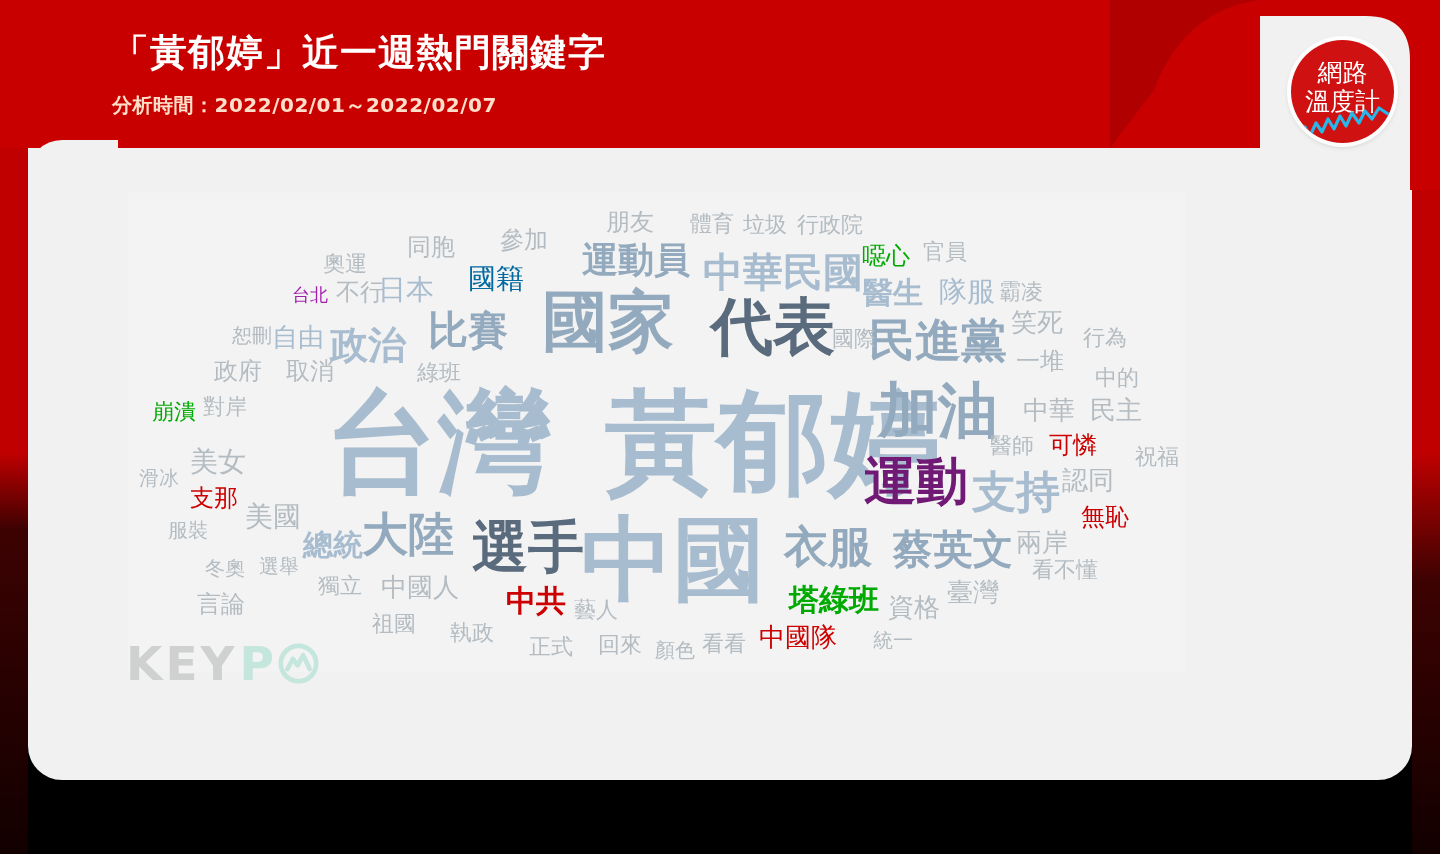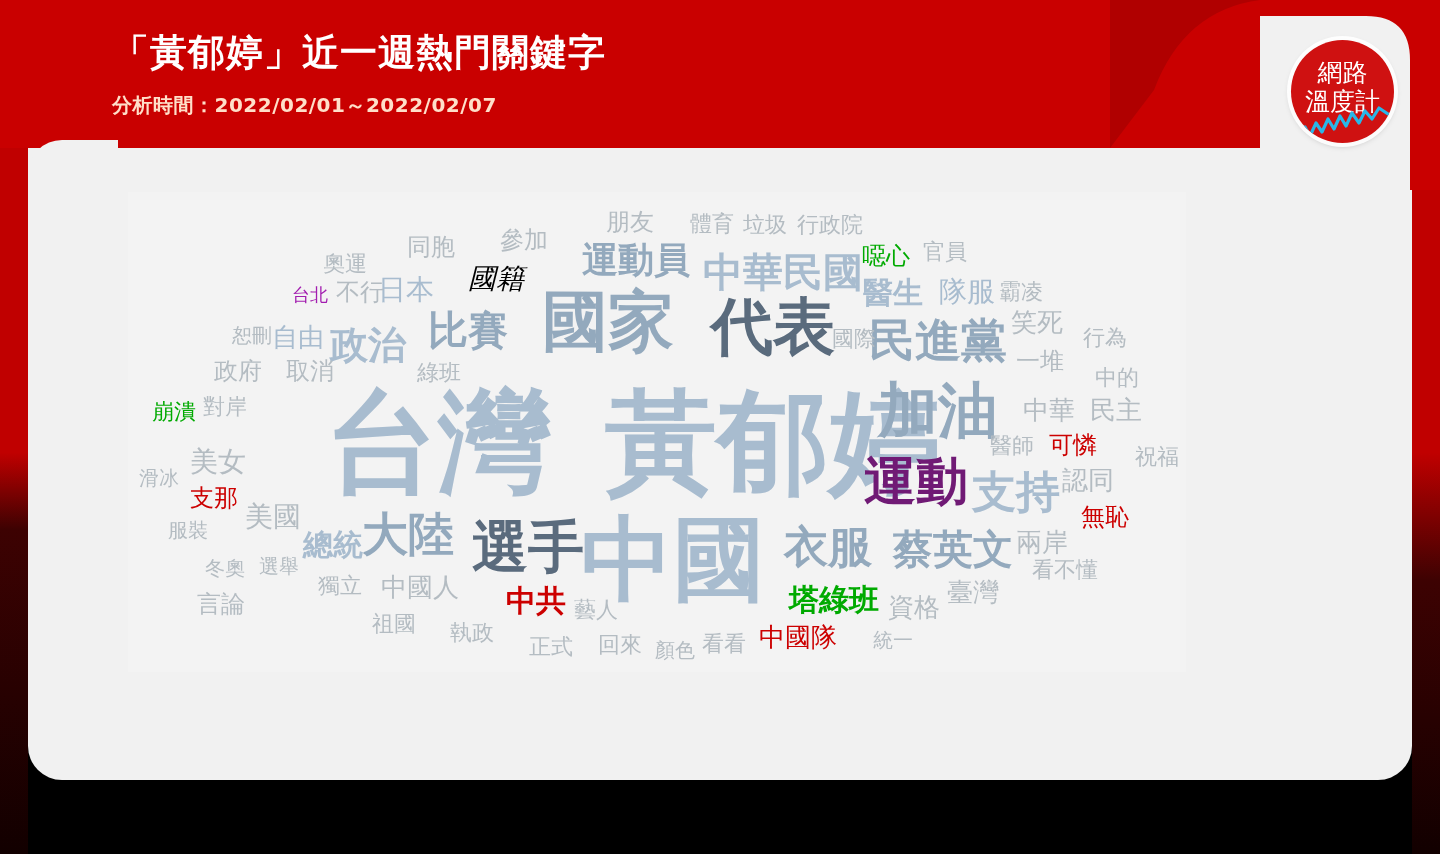--- a/index.html
+++ b/index.html
@@ -124,21 +124,21 @@
         <span class="w" style="left: 240px; top: 153px; font-size: 38px; color: rgb(168, 188, 207);">政治</span>
         <span class="w" style="left: 706px; top: 408px; font-size: 30px; color: rgb(0, 170, 0);">塔綠班</span>
         <span class="w" style="left: 205px; top: 353px; font-size: 30px; color: rgb(168, 188, 207);">總統</span>
         <span class="w" style="left: 765px; top: 101px; font-size: 30px; color: rgb(168, 188, 207);">醫生</span>
         <span class="w" style="left: 408px; top: 409px; font-size: 30px; color: rgb(204, 0, 0);">中共</span>
         <span class="w wn" style="left: 670px; top: 445px; font-size: 26px; color: rgb(204, 0, 0);">中國隊</span>
         <span class="w wn" style="left: 292px; top: 395px; font-size: 26px; color: rgb(180, 188, 194);">中國人</span>
         <span class="w wn" style="left: 839px; top: 100px; font-size: 28px; color: rgb(168, 188, 207);">隊服</span>
         <span class="w wn" style="left: 145px; top: 325px; font-size: 28px; color: rgb(180, 188, 194);">美國</span>
         <span class="w wn" style="left: 90px; top: 270px; font-size: 28px; color: rgb(180, 188, 194);">美女</span>
-        <span class="w wn" style="left: 368px; top: 87px; font-size: 28px; color: #000000; font-style: italic;">國籍</span>
+        <span class="w wn" style="left: 368px; top: 87px; font-size: 28px; color: #0369a1;">國籍</span>
         <span class="w wn" style="left: 278px; top: 98px; font-size: 28px; color: rgb(168, 188, 207);">日本</span>
         <span class="w wn" style="left: 170px; top: 145px; font-size: 26px; color: rgb(168, 188, 207);">自由</span>
         <span class="w wn" style="left: 960px; top: 288px; font-size: 26px; color: rgb(180, 188, 194);">認同</span>
         <span class="w wn" style="left: 909px; top: 130px; font-size: 26px; color: rgb(180, 188, 194);">笑死</span>
         <span class="w wn" style="left: 914px; top: 350px; font-size: 26px; color: rgb(180, 188, 194);">兩岸</span>
         <span class="w wn" style="left: 921px; top: 218px; font-size: 26px; color: rgb(180, 188, 194);">中華</span>
         <span class="w wn" style="left: 988px; top: 218px; font-size: 26px; color: rgb(180, 188, 194);">民主</span>
         <span class="w wn" style="left: 845px; top: 400px; font-size: 26px; color: rgb(180, 188, 194);">臺灣</span>
         <span class="w wn" style="left: 786px; top: 415px; font-size: 26px; color: rgb(180, 188, 194);">資格</span>
         <span class="w wn" style="left: 945px; top: 253px; font-size: 24px; color: rgb(204, 0, 0);">可憐</span>
@@ -178,20 +178,28 @@
         <span class="w wn" style="left: 266px; top: 432px; font-size: 22px; color: rgb(180, 188, 194);">祖國</span>
         <span class="w wn" style="left: 344px; top: 441px; font-size: 22px; color: rgb(180, 188, 194);">執政</span>
         <span class="w wn" style="left: 468px; top: 418px; font-size: 22px; color: rgb(180, 188, 194);">藝人</span>
         <span class="w wn" style="left: 423px; top: 455px; font-size: 22px; color: rgb(180, 188, 194);">正式</span>
         <span class="w wn" style="left: 492px; top: 453px; font-size: 22px; color: rgb(180, 188, 194);">回來</span>
         <span class="w wn" style="left: 547px; top: 458px; font-size: 20px; color: rgb(180, 188, 194);">顏色</span>
         <span class="w wn" style="left: 596px; top: 452px; font-size: 22px; color: rgb(180, 188, 194);">看看</span>
         <span class="w wn" style="left: 765px; top: 448px; font-size: 20px; color: rgb(180, 188, 194);">統一</span>
       </div>
 
+    <div class="keypo">
+      <span class="keypo-key">KEY</span>
+      <span class="keypo-p">P</span>
+      <svg class="keypo-o" viewBox="0 0 44 44">
+        <circle cx="22" cy="22" r="19" fill="none" stroke="#c4e6dd" stroke-width="5"></circle>
+        <path d="M10 28 L16 17 L21 24 L27 13 L34 28" fill="none" stroke="#c4e6dd" stroke-width="5" stroke-linecap="round" stroke-linejoin="round"></path>
+      </svg>
+    </div>
   </div>
 
   <div class="banner"></div>
   <svg class="swoop" viewBox="0 0 330 190" preserveAspectRatio="none">
     <path d="M0,0 L330,0 L330,190 L300,190 L300,60 Q300,16 256,16 L150,16 Q74,16 44,90 L0,148 Z" fill="#c90000"></path>
     <path d="M0,0 L150,0 Q74,10 44,90 L0,148 Z" fill="#b00000"></path>
   </svg>
   <div class="notch"></div>
 
   <div class="title">「黃郁婷」近一週熱門關鍵字</div>

